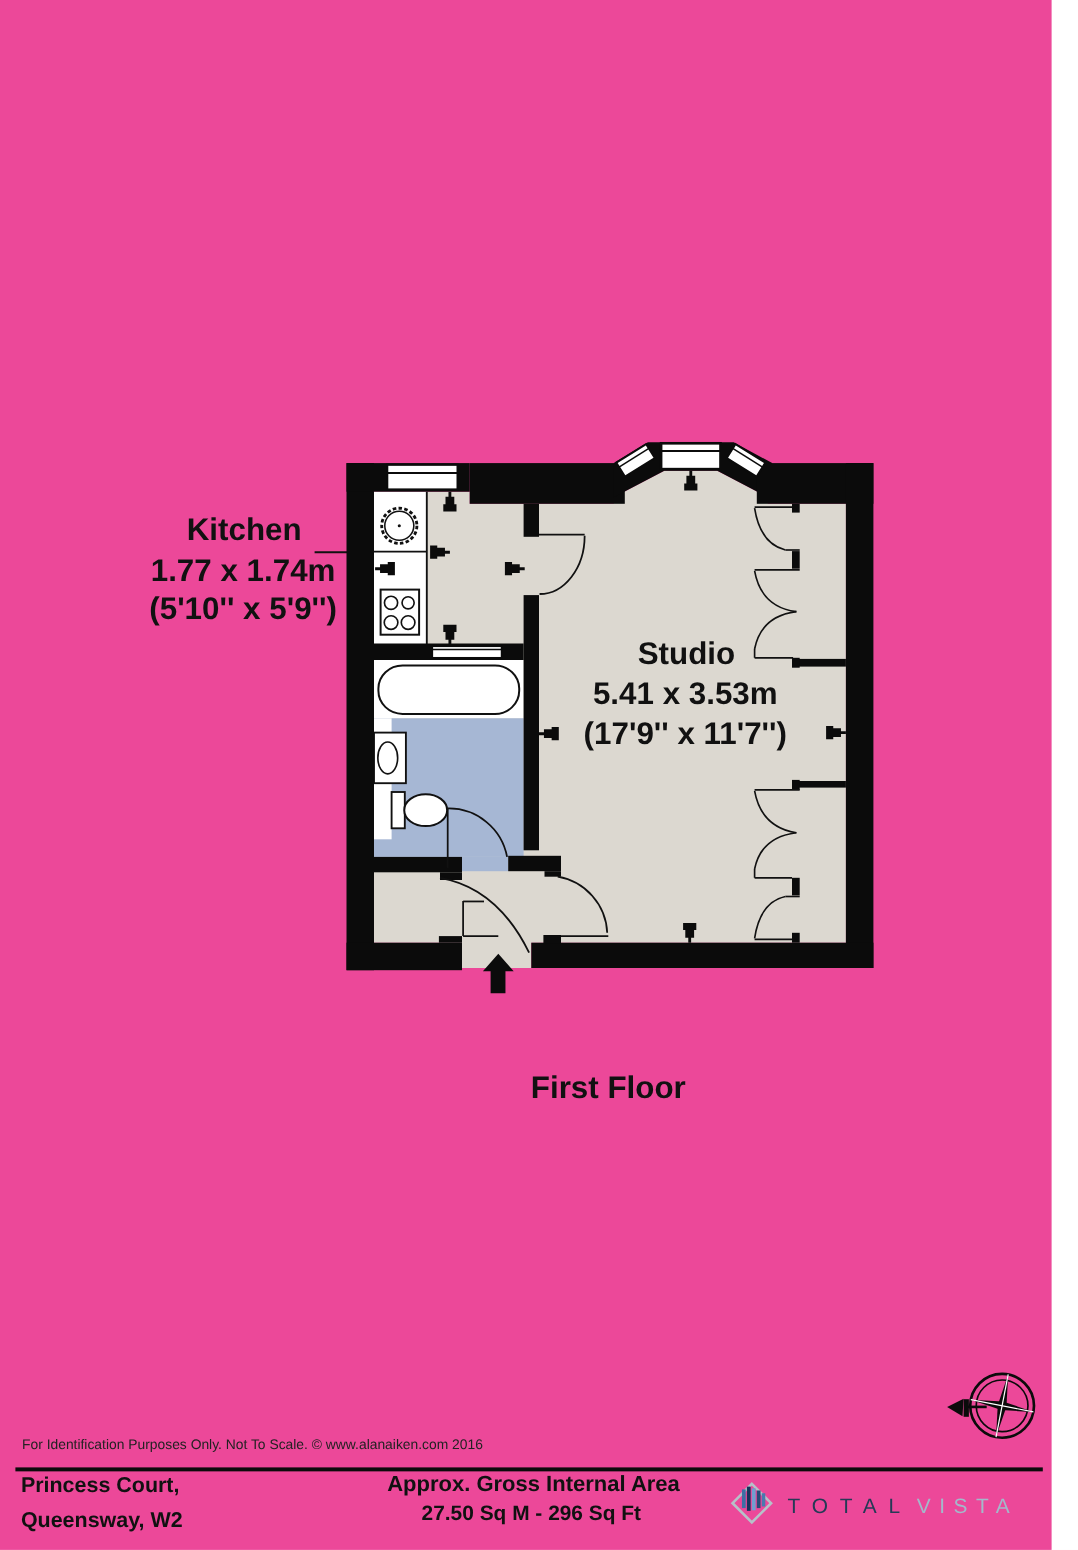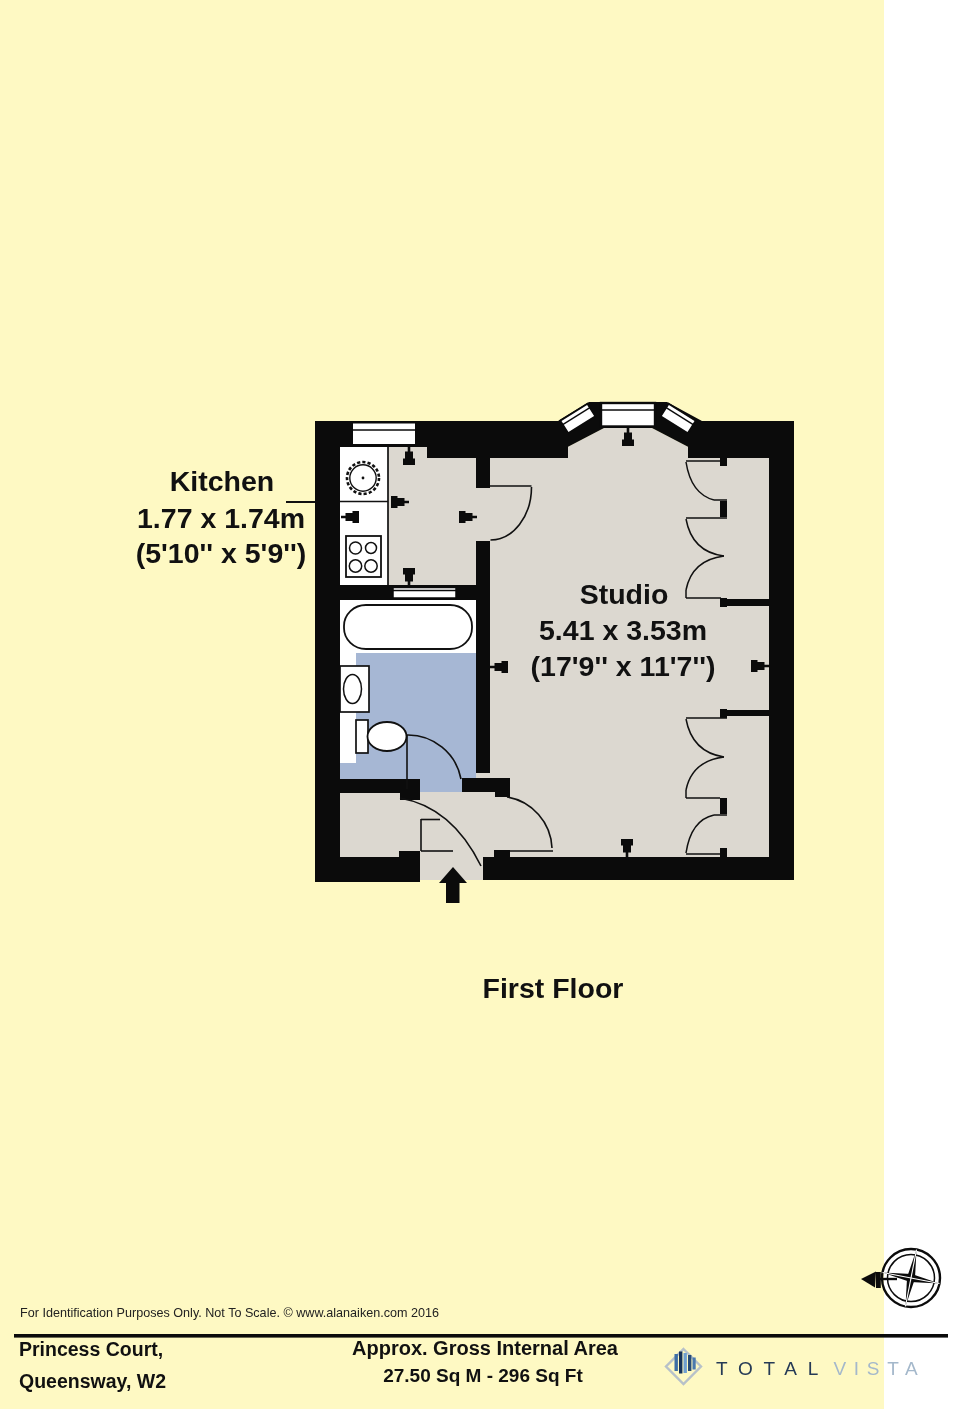--- a/index.html
+++ b/index.html
@@ -1,16 +1,16 @@
 <!DOCTYPE html>
 <html><head>
 <meta charset="utf-8">
 <style>
   html,body{margin:0;padding:0;background:#ffffff;}
-  .page{width:884px;height:1409px;position:relative;background:#fef9c3;font-family:"Liberation Sans",sans-serif;text-decoration:underline;}
+  .page{width:956px;height:1409px;position:relative;background:#ec4899;font-family:"Liberation Sans",sans-serif;text-decoration:underline;}
   svg{display:block}
 </style>
 </head>
 <body>
 <div class="page">
 <svg width="980" height="1409" viewBox="0 0 980 1409" xmlns="http://www.w3.org/2000/svg">
 <defs>
   <path id="pin" d="M-1.3,0 L1.3,0 L1.3,4.5 L4,4.5 L4,11.5 L6,11.5 L6,18 L-6,18 L-6,11.5 L-4,11.5 L-4,4.5 L-1.3,4.5 Z" fill="#0b0b0b"></path>
 </defs>
 

